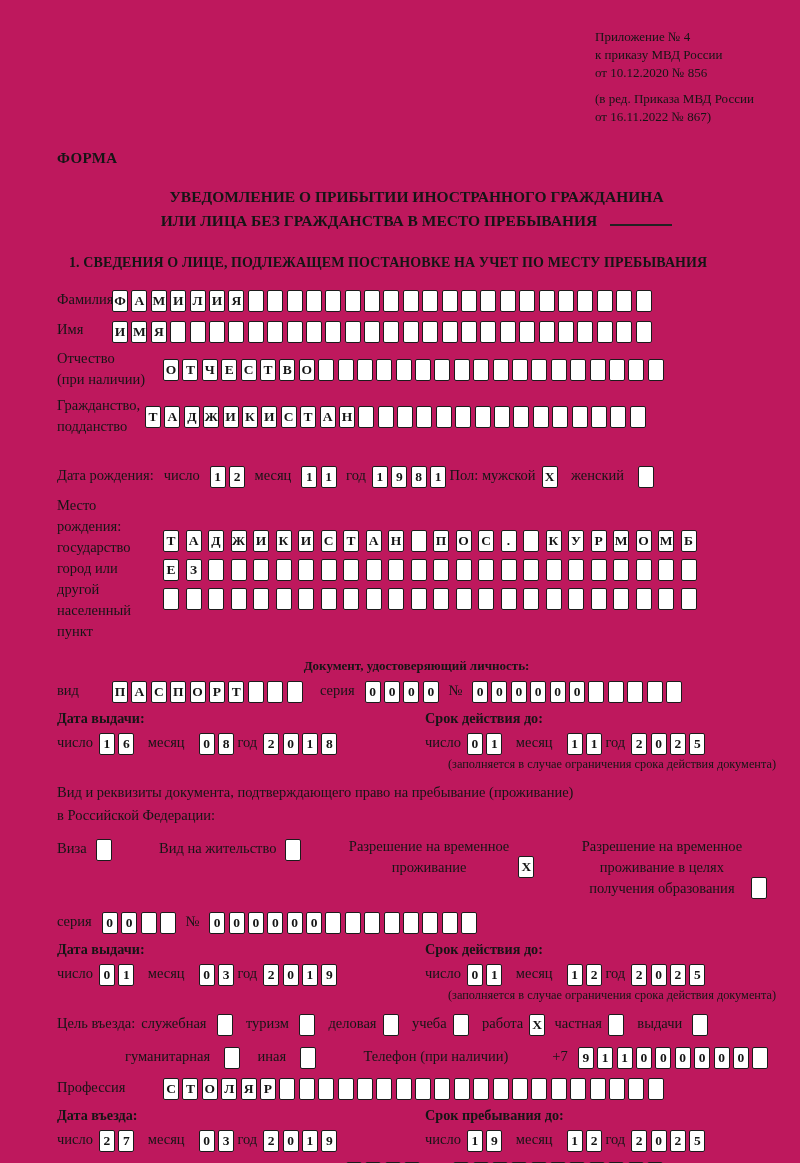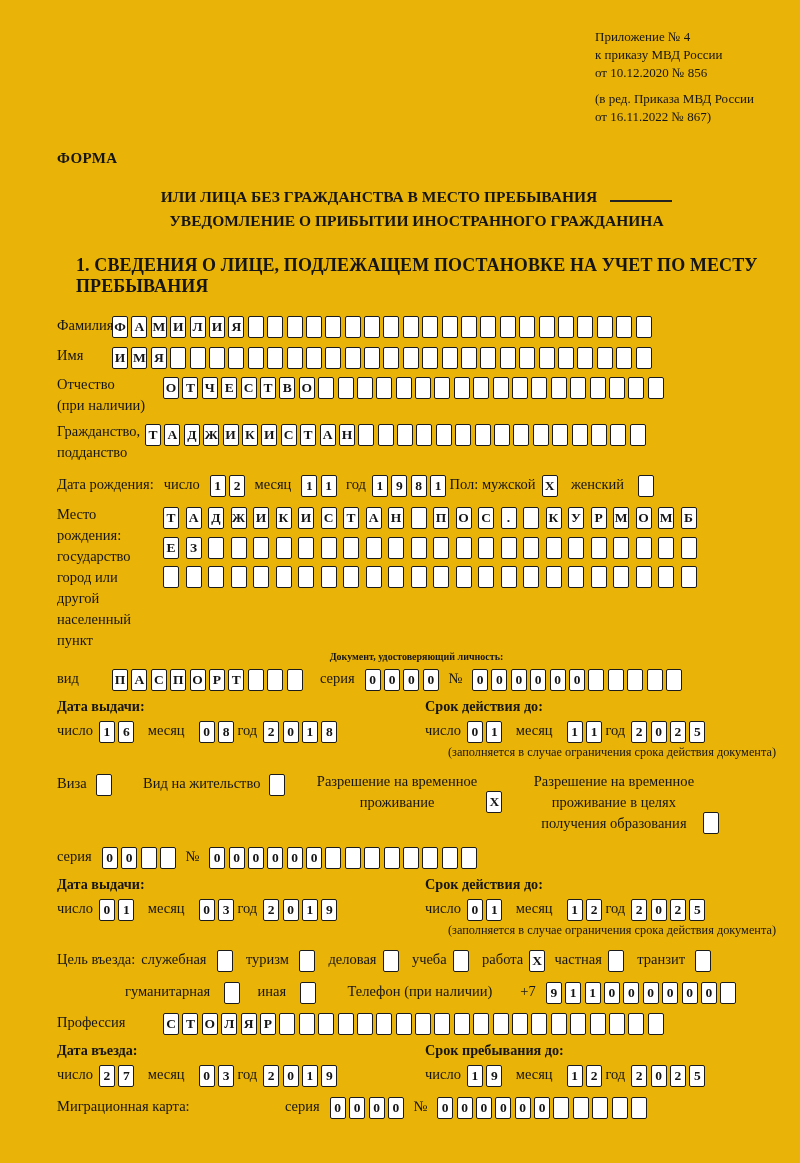--- a/index.html
+++ b/index.html
@@ -1,40 +1,40 @@
 <!DOCTYPE html>
 <html><head>
 <meta charset="utf-8">
 <style>
   *{box-sizing:border-box}
   html,body{margin:0;padding:0}
   body{background:#ffffff;font-family:"Liberation Serif","DejaVu Serif",serif;color:#151515}
-  .page{width:800px;height:1163px;background:#eab308;padding:28px 24px 14px 57px;overflow:hidden;position:relative}
+  .page{width:800px;height:1163px;background:#be185d;padding:28px 24px 14px 57px;overflow:hidden;position:relative}
 
   .hdr{margin-left:538px;font-size:13px;line-height:1.4}
   .hdr-line{white-space:nowrap}
   .hdr-gap{margin-top:7px}
   .forma{font-weight:bold;font-size:15px;text-align:left;margin-top:24px;margin-right:4px;letter-spacing:.4px}
 
   .title{margin-top:18px;text-align:center;font-weight:bold;font-size:15.5px;line-height:1.55}
   .blank-line{display:inline-block;width:62px;border-bottom:2.2px solid #222;margin-left:13px}
 
-  .sec-heading{margin-top:22px;margin-left:19px;font-weight:bold;font-size:18px;letter-spacing:.1px}
-
-  .row{display:flex;align-items:flex-start;margin-top:5px}
+  .sec-heading{margin-top:22px;margin-left:12px;font-weight:bold;font-size:14px;letter-spacing:.1px}
+
+  .row{display:flex;align-items:center;margin-top:5px}
   .lbl{font-size:14.5px;line-height:25px;flex:0 0 auto}
   .lbl.ml{line-height:21px}
   .w55{width:55px}.w88{width:88px}.w106{width:106px}.w200{width:200px}
   .cells{white-space:nowrap;flex:0 0 auto;line-height:25px}
   .cell{display:inline-block;width:16px;height:22px;line-height:19px;border:1.7px solid #1b1b1b;border-radius:2px;margin-right:3.4px;text-align:center;font-size:13.5px;font-weight:600;vertical-align:middle;background:#fff}
   .sp .cell{margin-right:6.5px}
   .inline-lbl{font-size:14.5px;line-height:25px;flex:0 0 auto}
-  .g6{margin-left:6px}.g10{margin-left:10px}.g14{margin-left:14px}.g28{margin-left:28px}
-
-  .center-head{margin-top:0;text-align:center;font-weight:bold;font-size:10px}
+  .g6{margin-left:6px}.g10{margin-left:10px}.g14{margin-left:14px}.g28{margin-left:44px}
+
+  .center-head{margin-top:16px;text-align:center;font-weight:bold;font-size:13px}
 
   .twocol{display:flex;margin-top:6px}
   .tc-l{width:368px}
   .tc-r{flex:1}
   .tc-head{text-align:left;font-weight:bold;font-size:14.2px;line-height:1.3}
   .drow{display:flex;align-items:flex-start;margin-top:2px}
   .note{font-size:12.3px;text-align:right;margin-top:2px;line-height:1.3}
 
   .intro{font-size:14.5px;line-height:1.55;margin-top:8px}
   .opts{display:flex;align-items:flex-start;margin-top:10px}
@@ -53,24 +53,24 @@
   <div class="hdr">
     <div class="hdr-line">Приложение № 4</div>
     <div class="hdr-line">к приказу МВД России</div>
     <div class="hdr-line">от 10.12.2020 № 856</div>
     <div class="hdr-line hdr-gap">(в ред. Приказа МВД России</div>
     <div class="hdr-line">от 16.11.2022 № 867)</div>
   </div>
   <div class="forma">ФОРМА</div>
 
   <div class="title">
+    <div>УВЕДОМЛЕНИЕ О ПРИБЫТИИ ИНОСТРАННОГО ГРАЖДАНИНА</div>
     <div>
       <span>ИЛИ ЛИЦА БЕЗ ГРАЖДАНСТВА В МЕСТО ПРЕБЫВАНИЯ</span><span class="blank-line"></span>
     </div>
-    <div>УВЕДОМЛЕНИЕ О ПРИБЫТИИ ИНОСТРАННОГО ГРАЖДАНИНА</div>
   </div>
 
   <div class="sec-heading">1. СВЕДЕНИЯ О ЛИЦЕ, ПОДЛЕЖАЩЕМ ПОСТАНОВКЕ НА УЧЕТ ПО МЕСТУ ПРЕБЫВАНИЯ</div>
 
   <div class="row" style="margin-top:16px">
     <div class="lbl w55">Фамилия</div>
     <div class="cells"><span class="cell">Ф</span><span class="cell">А</span><span class="cell">М</span><span class="cell">И</span><span class="cell">Л</span><span class="cell">И</span><span class="cell">Я</span><span class="cell">&nbsp;</span><span class="cell">&nbsp;</span><span class="cell">&nbsp;</span><span class="cell">&nbsp;</span><span class="cell">&nbsp;</span><span class="cell">&nbsp;</span><span class="cell">&nbsp;</span><span class="cell">&nbsp;</span><span class="cell">&nbsp;</span><span class="cell">&nbsp;</span><span class="cell">&nbsp;</span><span class="cell">&nbsp;</span><span class="cell">&nbsp;</span><span class="cell">&nbsp;</span><span class="cell">&nbsp;</span><span class="cell">&nbsp;</span><span class="cell">&nbsp;</span><span class="cell">&nbsp;</span><span class="cell">&nbsp;</span><span class="cell">&nbsp;</span><span class="cell">&nbsp;</span></div>
   </div>
 
   <div class="row">
@@ -87,21 +87,21 @@
   </div>
 
   <div class="row">
     <div class="lbl ml w88">
       <div>Гражданство,</div>
       <div>подданство</div>
     </div>
     <div class="cells"><span class="cell">Т</span><span class="cell">А</span><span class="cell">Д</span><span class="cell">Ж</span><span class="cell">И</span><span class="cell">К</span><span class="cell">И</span><span class="cell">С</span><span class="cell">Т</span><span class="cell">А</span><span class="cell">Н</span><span class="cell">&nbsp;</span><span class="cell">&nbsp;</span><span class="cell">&nbsp;</span><span class="cell">&nbsp;</span><span class="cell">&nbsp;</span><span class="cell">&nbsp;</span><span class="cell">&nbsp;</span><span class="cell">&nbsp;</span><span class="cell">&nbsp;</span><span class="cell">&nbsp;</span><span class="cell">&nbsp;</span><span class="cell">&nbsp;</span><span class="cell">&nbsp;</span><span class="cell">&nbsp;</span><span class="cell">&nbsp;</span></div>
   </div>
 
-  <div class="row" style="margin-top:9px">
+  <div class="row" style="margin-top:26px">
     <div class="inline-lbl">Дата рождения:</div>
     <div class="inline-lbl g10">число</div>
     <div class="cells g10"><span class="cell">1</span><span class="cell">2</span></div>
     <div class="inline-lbl g6">месяц</div>
     <div class="cells g10"><span class="cell">1</span><span class="cell">1</span></div>
     <div class="inline-lbl g6">год</div>
     <div class="cells g6"><span class="cell">1</span><span class="cell">9</span><span class="cell">8</span><span class="cell">1</span></div>
     <div class="inline-lbl">Пол: мужской</div>
     <div class="cells g6"><span class="cell">X</span></div>
     <div class="inline-lbl g10">женский</div>
@@ -152,20 +152,24 @@
         <div class="cells g6"><span class="cell">0</span><span class="cell">1</span></div>
         <div class="inline-lbl g10">месяц</div>
         <div class="cells g14"><span class="cell">1</span><span class="cell">1</span></div>
         <div class="inline-lbl">год</div>
         <div class="cells g6"><span class="cell">2</span><span class="cell">0</span><span class="cell">2</span><span class="cell">5</span></div>
       </div>
       <div class="note">(заполняется в случае ограничения срока действия документа)</div>
     </div>
   </div>
 
+  <div class="intro">
+    <div>Вид и реквизиты документа, подтверждающего право на пребывание (проживание)</div>
+    <div>в Российской Федерации:</div>
+  </div>
 
   <div class="opts">
     <div class="opt">
       <span class="single">Виза</span>
       <span class="cells box"><span class="cell">&nbsp;</span></span>
     </div>
     <div class="opt g28">
       <span class="single">Вид на жительство</span>
       <span class="cells box"><span class="cell">&nbsp;</span></span>
     </div>
@@ -226,21 +230,21 @@
     <div class="inline-lbl g10">туризм</div>
     <div class="cells g10"><span class="cell">&nbsp;</span></div>
     <div class="inline-lbl g10">деловая</div>
     <div class="cells g6"><span class="cell">&nbsp;</span></div>
     <div class="inline-lbl g10">учеба</div>
     <div class="cells g6"><span class="cell">&nbsp;</span></div>
     <div class="inline-lbl g10">работа</div>
     <div class="cells g6"><span class="cell">X</span></div>
     <div class="inline-lbl g6">частная</div>
     <div class="cells g6"><span class="cell">&nbsp;</span></div>
-    <div class="inline-lbl g10">транзит</div>
+    <div class="inline-lbl g10">выдачи</div>
     <div class="cells g10"><span class="cell">&nbsp;</span></div>
   </div>
 
   <div class="purline" style="margin-left:68px">
     <div class="inline-lbl">гуманитарная</div>
     <div class="cells g14"><span class="cell">&nbsp;</span></div>
     <div class="inline-lbl g14">иная</div>
     <div class="cells g14"><span class="cell">&nbsp;</span></div>
     <div class="inline-lbl g28">Телефон (при наличии)</div>
     <div class="inline-lbl g28">+7</div>

